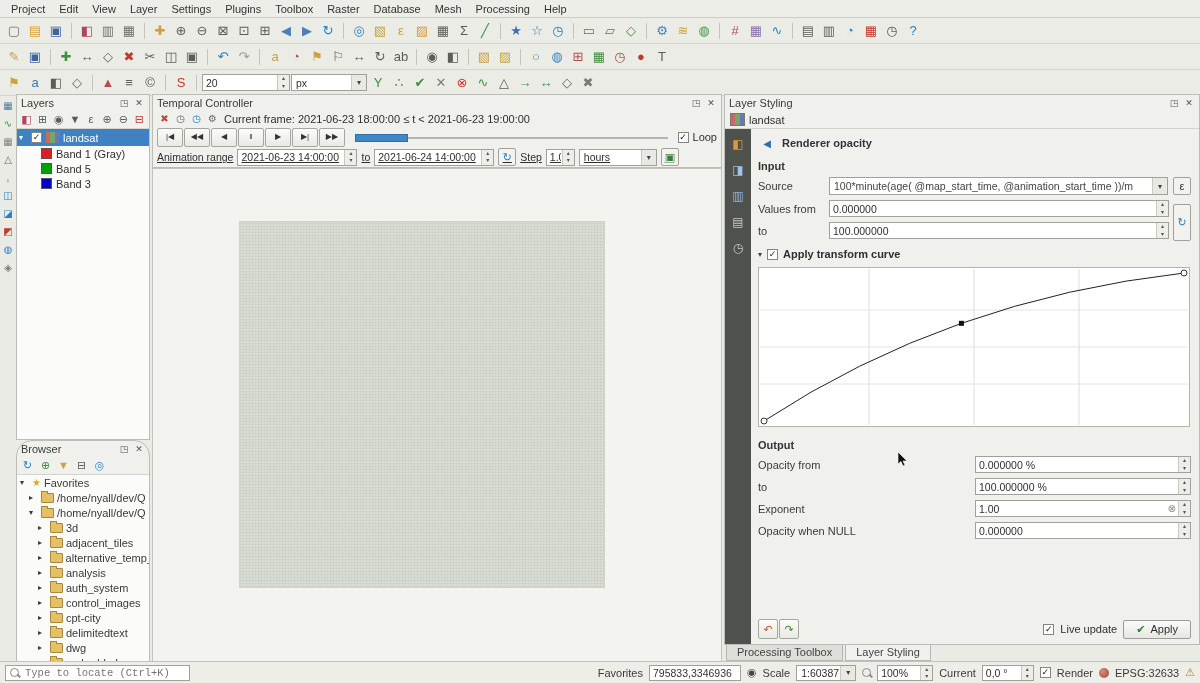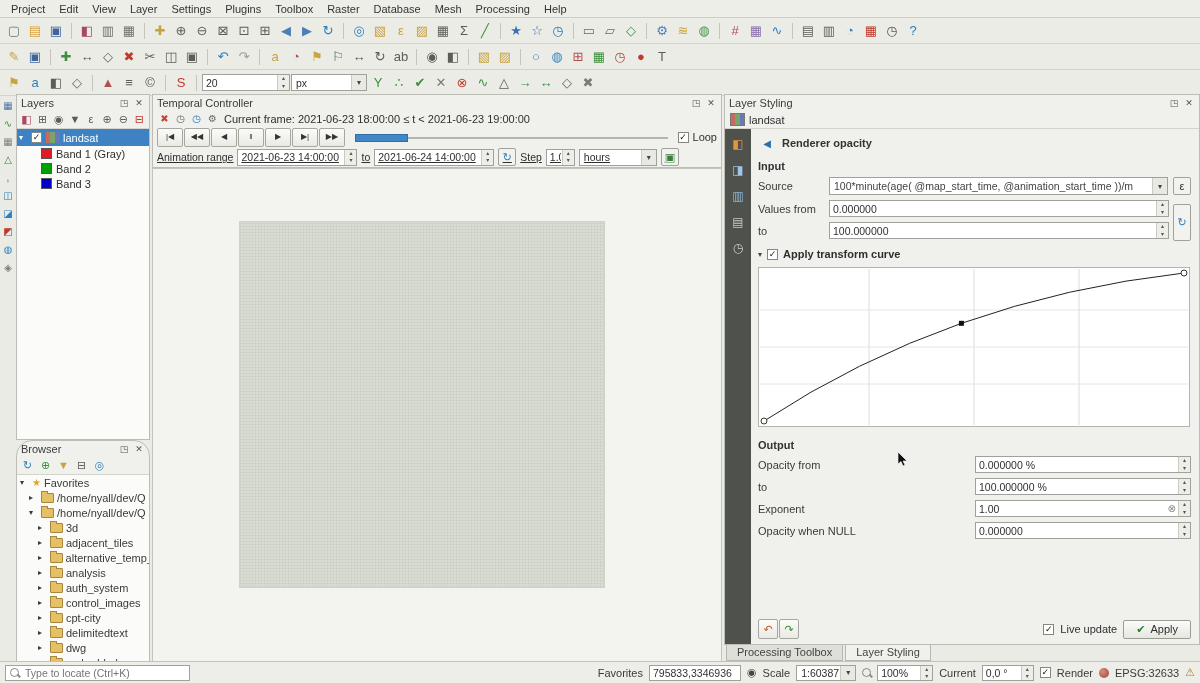--- a/index.html
+++ b/index.html
@@ -88,21 +88,21 @@
   .foot .icon{width:18px;height:18px;border:1px solid #a6a8a0;background:linear-gradient(#fbfbf9,#e9eae4);font-size:11px;border-radius:2px;}
   .btn{display:inline-flex;align-items:center;gap:5px;border:1px solid #9b9d95;background:linear-gradient(#fbfbf9,#e6e7e1);padding:2px 12px;border-radius:2px;height:19px;box-sizing:border-box;}
   .btn .bcheck{color:#2e7d32;font-size:11px;}
   
   #dock-tabs{position:absolute;left:724px;top:645px;width:476px;height:17px;display:flex;align-items:flex-start;padding-left:2px;gap:2px;}
   .dtab{padding:1px 10px 2px 10px;border:1px solid #b5b7b0;border-top:none;background:#dddfd8;color:#444;}
   .dtab.active{background:#f0f1ec;}
   
   #statusbar{position:absolute;left:0;right:0;bottom:0;height:21px;background:#edeee8;border-top:1px solid #c2c4bc;display:flex;align-items:center;padding:0 5px;gap:6px;}
   .locate-wrap{display:flex;align-items:center;gap:4px;border:1px solid #9fa29a;background:#fff;height:16px;width:185px;padding:0 4px;box-sizing:border-box;}
-  .locate-wrap input{border:none;outline:none;flex:1;font-size:10.5px;font-family:Liberation Sans, sans-serif;background:transparent;color:#333;}
+  .locate-wrap input{border:none;outline:none;flex:1;font-size:10.5px;font-family:Liberation Mono, monospace;background:transparent;color:#333;}
   .magico{width:7px;height:7px;border:1.5px solid #888;border-radius:50%;position:relative;flex:0 0 auto;}
   .magico::after{content:"";position:absolute;left:6px;top:6px;width:4px;height:1.5px;background:#888;transform:rotate(45deg);}
   .sb-label{color:#3a3a3a;}
   .sb-input{border:1px solid #9fa29a;background:#fff;height:16px;box-sizing:border-box;font-size:10.5px;font-family:inherit;color:#333;padding:0 3px;}
   #statusbar .spin{height:16px;}
   #statusbar .combo{height:16px;}
   .spacer{flex:1;}
   .crs-ico{width:10px;height:10px;border-radius:50%;background:radial-gradient(circle at 35% 35%,#d98b7a,#9a4a3c);display:inline-block;}
   .msg-ico{color:#b08030;font-size:11px;}
   .mouse-ico{color:#444;font-size:11px;}
@@ -288,21 +288,21 @@
           <span class="cb">✓</span>
           <span class="raster-ico"></span>
           <span class="lbl">landsat</span>
         </div>
         <div class="band-row">
           <span class="swatch" style="background:#e01b24"></span>
           <span class="lbl">Band 1 (Gray)</span>
         </div>
         <div class="band-row">
           <span class="swatch" style="background:#00a000"></span>
-          <span class="lbl">Band 2</span>
+          <span class="lbl">Band 5</span>
         </div>
         <div class="band-row">
           <span class="swatch" style="background:#0000c8"></span>
           <span class="lbl">Band 3</span>
         </div>
       </div>
   </div>
 
   <div class="panel" id="browser-panel">
     <div class="panel-title">

